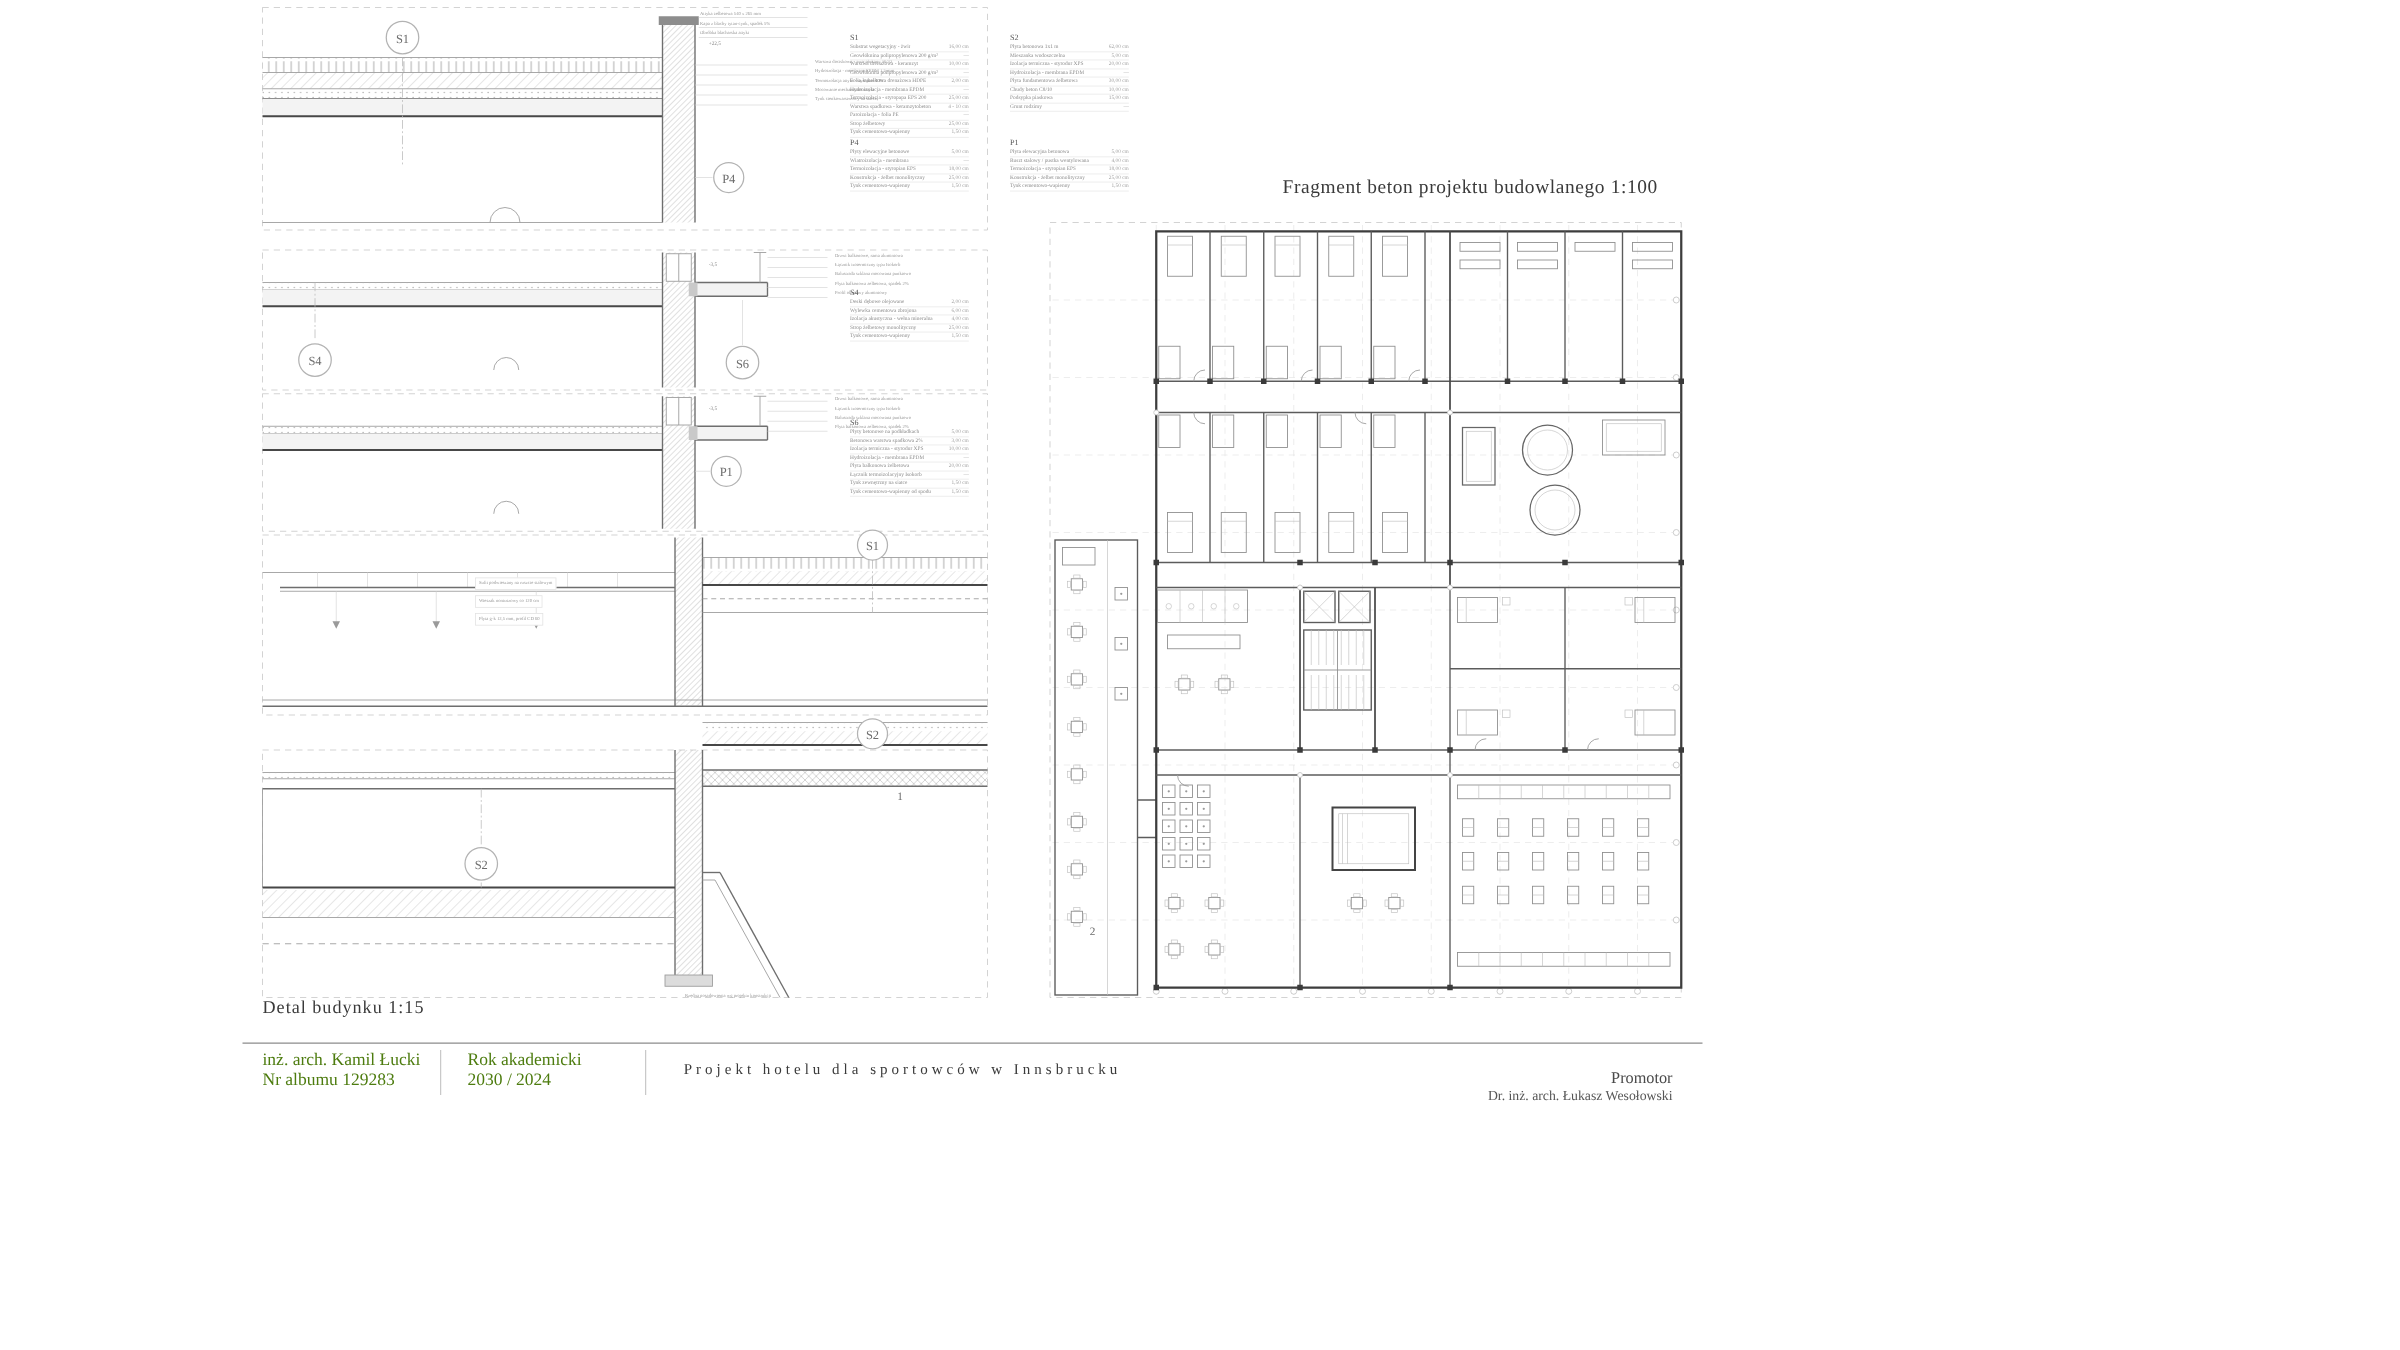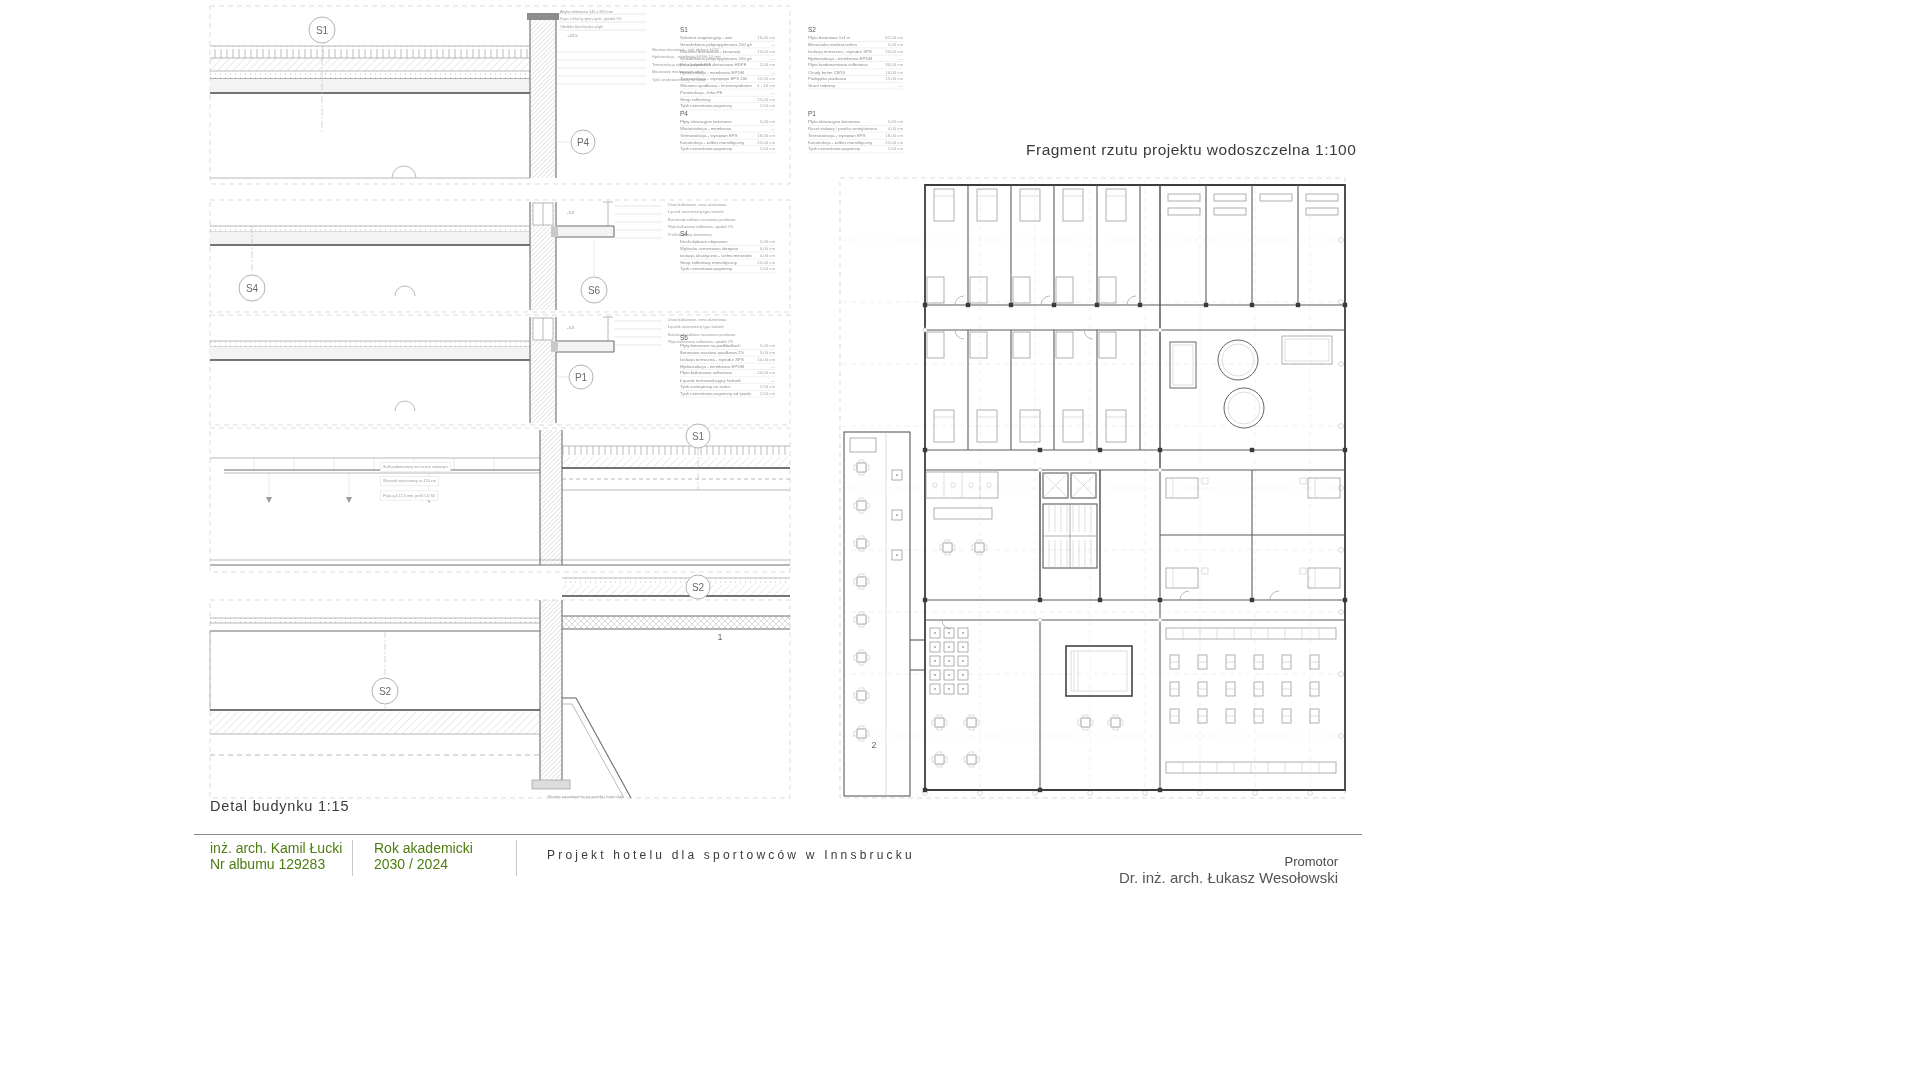--- a/index.html
+++ b/index.html
@@ -1,17 +1,17 @@
 <!DOCTYPE html>
 <html><head>
 <meta charset="utf-8">
 <style>
   html,body{margin:0;padding:0;background:#fff;}
   body{font-family:"Liberation Sans","DejaVu Sans",sans-serif;color:#3a3a3a;}
-  .sheet{position:relative;width:1920px;height:1043px;background:#fff;overflow:hidden;}
+  .sheet{position:relative;width:1920px;height:1043px;background:#fff;overflow:hidden;font-family:Liberation Serif, serif;}
 
   
   svg{font-family:inherit;}
   .thin{stroke:#9c9c9c;stroke-width:.7;fill:none}
   .med{stroke:#6e6e6e;stroke-width:1.1;fill:none}
   .hvy{stroke:#474747;stroke-width:1.6;fill:none}
   .ldr{stroke:#d2d2d2;stroke-width:.5}
   .dd{stroke:#b8b8b8;stroke-width:.6;stroke-dasharray:7 2 1.5 2;fill:none}
   .dash{fill:none;stroke:#cdcdcd;stroke-width:.7;stroke-dasharray:5 4}
   .gridline{stroke:#e2e2e2;stroke-width:.5;stroke-dasharray:5 4}
@@ -44,21 +44,21 @@
   .plan-title{position:absolute;left:1026px;top:141px;font-size:15.5px;letter-spacing:.5px;color:#3a3a3a;}
   .detail-title{position:absolute;left:210px;top:798px;font-size:14.5px;letter-spacing:.8px;color:#3a3a3a;}
 
   
   .hrule{position:absolute;left:194px;top:834px;width:1168px;height:1px;background:#8c8c8c;}
   .vsep{position:absolute;top:840px;width:1px;height:36px;background:#c9c9c9;}
   .f-col{position:absolute;top:841px;font-size:14px;line-height:15.5px;color:#4d7c0f;}
   .f-title{position:absolute;left:547px;top:848px;font-size:12px;letter-spacing:3.2px;color:#3a3a3a;}
   .f-right{position:absolute;right:582px;top:840px;text-align:right;color:#555;}
   .f-right .l1{font-size:13px;line-height:16px;color:#4a4a4a;margin-top:14px;}
-  .f-right .l2{font-size:15px;line-height:15px;}
+  .f-right .l2{font-size:11px;line-height:15px;}
 </style>
 </head>
 <body>
 
 <div class="sheet">
 
   <svg class="details-svg" width="610" height="818" viewBox="0 0 610 818">
     <defs>
       <pattern id="hatch" width="5.5" height="5.5" patternUnits="userSpaceOnUse" patternTransform="rotate(45)">
         <line x1="0" y1="0" x2="0" y2="5.5" stroke="#bcbcbc" stroke-width=".6"></line>
@@ -481,21 +481,21 @@
           <span>Tynk zewnętrzny na siatce</span>
           <span>1,50 cm</span>
         </div>
         <div class="spec-r">
           <span>Tynk cementowo-wapienny od spodu</span>
           <span>1,50 cm</span>
         </div>
       </div>
   </div>
 
-  <div class="plan-title">Fragment rzutu projektu wodoszczelna 1:100</div>
+  <div class="plan-title">Fragment beton projektu budowlanego 1:100</div>
 
   <svg class="plan-svg" width="520" height="632" viewBox="0 0 520 632">
     <defs>
       <g id="bedv">
           <rect width="20" height="32" class="furn" fill="#fff"></rect>
           <line x1="0" y1="7" x2="20" y2="7" class="furn2"></line>
         </g>
       <g id="bedh">
           <rect width="32" height="20" class="furn" fill="#fff"></rect>
           <line x1="7" y1="0" x2="7" y2="20" class="furn2"></line>

